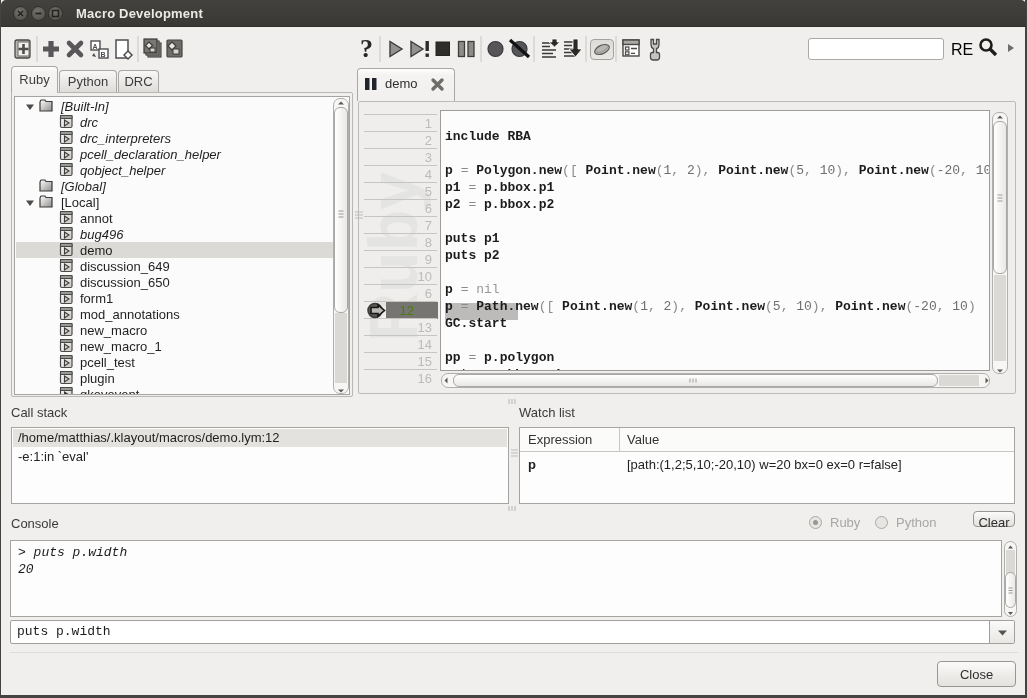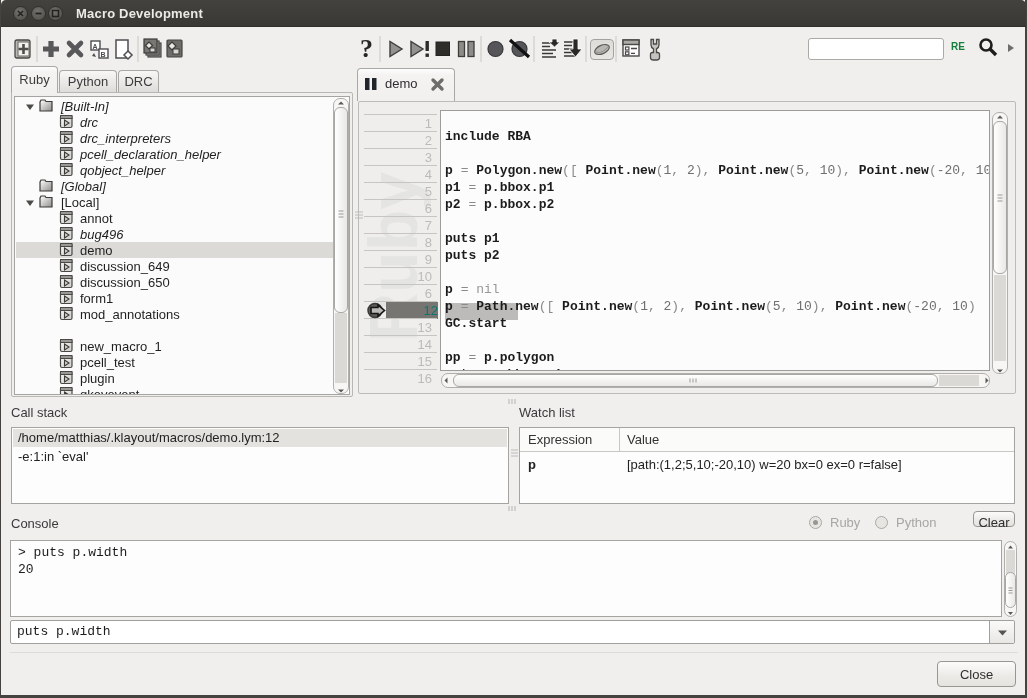--- a/index.html
+++ b/index.html
@@ -125,21 +125,21 @@
         <rect x="1" y="1" width="16" height="16" fill="#fdfdfd" stroke="#4a4946" stroke-width="1.4"></rect>
         <rect x="1" y="1" width="16" height="4.5" fill="#aaa9a6" stroke="#4a4946" stroke-width="1.4"></rect>
         <rect x="3.5" y="8" width="3.4" height="3" fill="none" stroke="#4a4946" stroke-width="1.2"></rect>
         <rect x="3.5" y="12.8" width="3.4" height="3" fill="none" stroke="#4a4946" stroke-width="1.2"></rect>
         <path d="M9 9.5 h6 M9 14.3 h4" stroke="#4a4946" stroke-width="1.3"></path>
       </svg>
       <svg width="20" height="26" style="position:absolute;left:645px;top:10px;">
         <path d="M3.5 1.5 L3.5 7 Q3.5 9.5 6 10.8 L6 14.5 L5 14.5 Q3 14.5 3 16.5 L3 19.5 Q3 22 5.8 22 L9.2 22 Q12 22 12 19.5 L12 16.5 Q12 14.5 10 14.5 L9 14.5 L9 10.8 Q11.5 9.5 11.5 7 L11.5 1.5 L9 1.5 L9 6 L6 6 L6 1.5 Z" fill="#c4c3c0" stroke="#4a4946" stroke-width="1.3" transform="translate(1.5,0)"></path>
       </svg>
       <div style="position:absolute;left:807px;top:10px;width:136px;height:22px;background:#fff;border:1px solid #aaa9a6;border-radius:3px;"></div>
-      <div style="position:absolute;left:950px;top:13px;font-size:10px;color:#15803d;font-weight:bold;">RE</div>
+      <div style="position:absolute;left:950px;top:13px;font-size:16px;color:#000000;">RE</div>
       <svg width="24" height="24" style="position:absolute;left:976px;top:8px;">
         <circle cx="9" cy="9" r="5.5" fill="none" stroke="#1e1d1a" stroke-width="2.6"></circle>
         <line x1="13" y1="13" x2="19" y2="19" stroke="#1e1d1a" stroke-width="3.4"></line>
       </svg>
       <svg width="10" height="12" style="position:absolute;left:1005px;top:14px;">
         <path d="M2 2 L2 10 L8 6 Z" fill="#6e6d6a"></path>
       </svg>
     </div>
 
   <div class="tab active" style="left:10px; top:66px; width:47px; height:27px; line-height:26px; z-index:3;">Ruby</div>
@@ -365,20 +365,36 @@
                 <stop offset="0" stop-color="#ffffff"></stop>
                 <stop offset="1" stop-color="#c9c8c5"></stop>
               </linearGradient>
             </defs>
             <rect x="1.5" y="1.5" width="11.5" height="12" rx="1.5" fill="url(#mg)" stroke="#4a4946" stroke-width="1.2"></rect>
             <rect x="1.5" y="1.5" width="11.5" height="3" fill="#9a9996" stroke="#4a4946" stroke-width="1"></rect>
             <path d="M5.5 6 L10 9 L5.5 12 Z" fill="#d2d1ce" stroke="#3c3b38" stroke-width="1.1"></path>
           </svg>
         </span>
         <span class="lbl" style="left:64px;">mod_annotations</span>
+      </div>
+      <div class="trow" style="top:225px;">
+        <span style="position:absolute;left:43px;top:0;">
+          <svg width="15" height="15" style="position:absolute;top:0px;">
+            <defs>
+              <linearGradient id="mg" x1="0" y1="0" x2="1" y2="1">
+                <stop offset="0" stop-color="#ffffff"></stop>
+                <stop offset="1" stop-color="#c9c8c5"></stop>
+              </linearGradient>
+            </defs>
+            <rect x="1.5" y="1.5" width="11.5" height="12" rx="1.5" fill="url(#mg)" stroke="#4a4946" stroke-width="1.2"></rect>
+            <rect x="1.5" y="1.5" width="11.5" height="3" fill="#9a9996" stroke="#4a4946" stroke-width="1"></rect>
+            <path d="M5.5 6 L10 9 L5.5 12 Z" fill="#d2d1ce" stroke="#3c3b38" stroke-width="1.1"></path>
+          </svg>
+        </span>
+        <span class="lbl" style="left:64px;">new_macro</span>
       </div>
       <div class="trow" style="top:241px;text-align:center;">
         <span style="position:absolute;left:43px;top:0;">
           <svg width="15" height="15" style="position:absolute;top:0px;">
             <defs>
               <linearGradient id="mg" x1="0" y1="0" x2="1" y2="1">
                 <stop offset="0" stop-color="#ffffff"></stop>
                 <stop offset="1" stop-color="#c9c8c5"></stop>
               </linearGradient>
             </defs>
@@ -499,21 +515,21 @@
   <div class="plabel" style="left:10px;top:516px;">Console</div>
 
   <div class="abs" style="left:808px;top:516px;width:13px;height:13px;border-radius:50%;border:1px solid #a9a8a5;background:#e6e5e2;">
     <div style="position:absolute;left:3px;top:3px;width:5px;height:5px;border-radius:50%;background:#989794;"></div>
   </div>
   <div class="abs" style="left:829px;top:515px;font-size:13px;color:#a7a6a3;">Ruby</div>
   <div class="abs" style="left:874px;top:516px;width:13px;height:13px;border-radius:50%;border:1px solid #a9a8a5;background:#e6e5e2;"></div>
   <div class="abs" style="left:895px;top:515px;font-size:13px;color:#a7a6a3;">Python</div>
   <div class="btn" style="left:972px;top:511px;width:42px;height:16px;line-height:21px;">Clear</div>
 
-  <div class="abs" style="left:9px;top:540px;width:992px;height:77px;background:#fdfdfd;border:1px solid #a5a4a1;">
+  <div class="abs" style="left:9px;top:540px;width:992px;height:77px;background:#fdfdfd;border:1px solid #a5a4a1;font-style:italic;">
     <div class="mono" style="position:absolute;left:7px;top:3px;font-size:13px;line-height:17px;color:#1c1c1c;">&gt; puts p.width<br>20</div>
   </div>
 
   <div class="abs" style="left:9px;top:620px;width:1005px;height:24px;background:#fff;border:1px solid #a1a09d;border-radius:2px;">
     <div class="mono" style="position:absolute;left:6px;top:3px;font-size:13px;color:#1c1c1c;">puts p.width</div>
     <div style="position:absolute;right:0;top:0;width:25px;height:22px;border-left:1px solid #a1a09d;background:linear-gradient(#fafaf9,#e8e7e4);border-radius:0 2px 2px 0;">
       <svg width="25" height="22">
           <path d="M8 9.5 L17 9.5 L12.5 14.5 Z" fill="#55544f"></path>
         </svg>
     </div>
@@ -543,21 +559,21 @@
     <div class="num" style="left:363px;top:149px;">3</div>
     <div class="num" style="left:363px;top:166px;">4</div>
     <div class="num" style="left:363px;top:183px;">5</div>
     <div class="num" style="left:363px;top:200px;">6</div>
     <div class="num" style="left:363px;top:217px;">7</div>
     <div class="num" style="left:363px;top:234px;">8</div>
     <div class="num" style="left:363px;top:251px;">9</div>
     <div class="num" style="left:363px;top:268px;">10</div>
     <div class="num" style="left:363px;top:285px;">6</div>
     <div class="abs" style="left:385px;top:302px;width:52px;height:17px;background:#767572;"></div>
-    <div class="num" style="left:369px;top:302px;color:#0f766e;z-index:2;">12</div>
+    <div class="num" style="left:345px;top:302px;color:#4d7c0f;z-index:2;">12</div>
     <svg class="abs" width="26" height="18" style="left:364px;top:302px;z-index:3;">
       <circle cx="10" cy="8.5" r="7" fill="#5c5b58" stroke="#3a3936" stroke-width="1.5"></circle>
       <path d="M6 5.5 L13 5.5 L13 3 L19.5 8.5 L13 14 L13 11.5 L6 11.5 Z" fill="#b9b8b5" stroke="#161616" stroke-width="1.6"></path>
     </svg>
     <div class="num" style="left:363px;top:319px;">13</div>
     <div class="num" style="left:363px;top:336px;">14</div>
     <div class="num" style="left:363px;top:353px;">15</div>
     <div class="num" style="left:363px;top:370px;">16</div>
     <div class="sbv" style="left:991px;top:112px;width:16px;height:262px;">
       <div class="trough" style="left:1px;top:162px;width:12px;height:86px;"></div>

